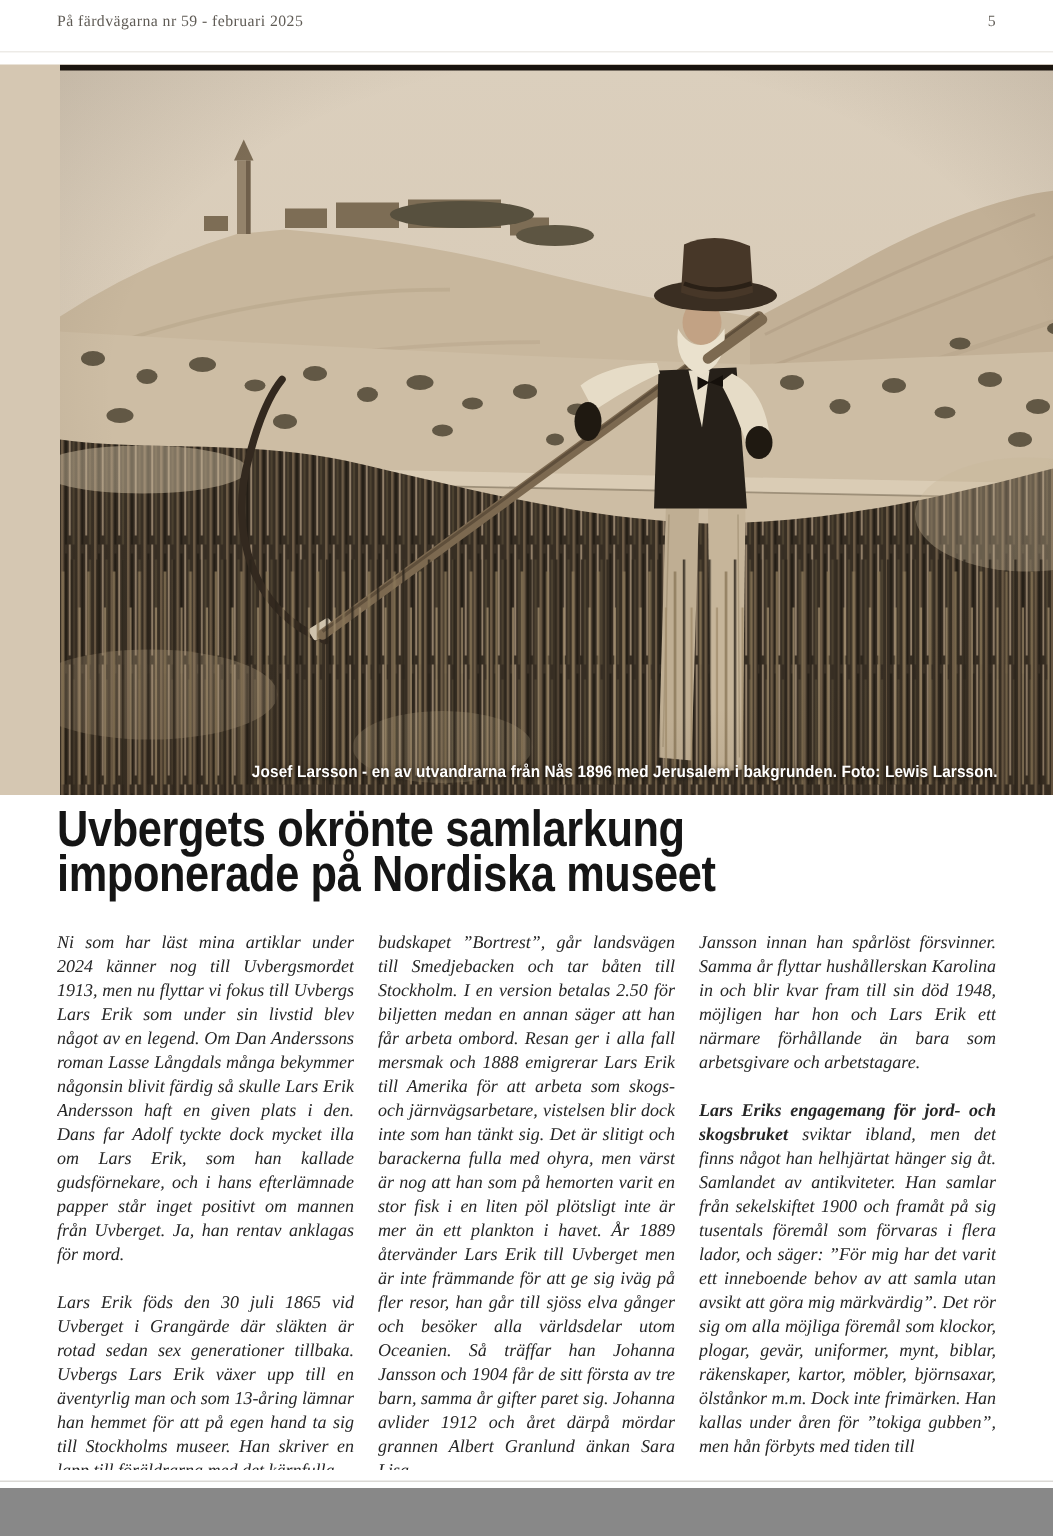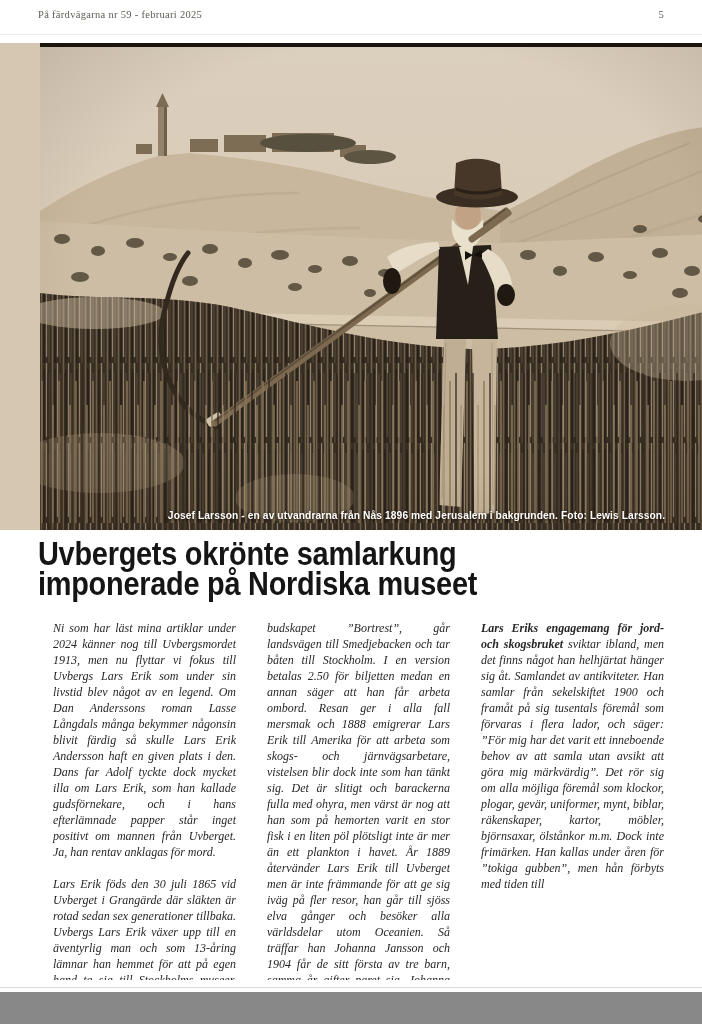--- a/index.html
+++ b/index.html
@@ -42,21 +42,21 @@
     font-family:"Liberation Sans", sans-serif; font-weight:700;
     font-size:34px; line-height:30px; color:#151515;
     transform:scaleX(.85); transform-origin:left top; letter-spacing:-.3px;
   }
   
   .columns{
     position:absolute; top:620px; left:38px; width:626px; height:360px;
     display:flex; gap:16px; overflow:hidden;
   }
   .col{flex:1 1 0; width:198px; font-size:12px; line-height:16px; text-align:justify; overflow:hidden;}
-  .col p{margin:0 0 16px 15px;font-style:italic;}
+  .col p{margin:0 0 16px 0;font-style:italic;}
   .lead-in{font-style:italic;}
   .bold-lead{font-weight:700;}
 </style>
 </head>
 <body>
 
 <div class="page">
 
   <div class="runhead">
     <span>På färdvägarna nr 59 - februari 2025</span>
@@ -196,20 +196,21 @@
 
   <div class="columns">
     <div class="col">
       <p class="lead-in">Ni som har läst mina artiklar under 2024 känner nog till Uvbergsmordet 1913, men nu flyttar vi fokus till Uvbergs Lars Erik som under sin livstid blev något av en legend. Om Dan Anderssons roman Lasse Långdals många bekymmer någonsin blivit färdig så skulle Lars Erik Andersson haft en given plats i den. Dans far Adolf tyckte dock mycket illa om Lars Erik, som han kallade gudsförnekare, och i hans efterlämnade papper står inget positivt om mannen från Uvberget. Ja, han rentav anklagas för mord.</p>
       <p>Lars Erik föds den 30 juli 1865 vid Uvberget i Grangärde där släkten är rotad sedan sex generationer tillbaka. Uvbergs Lars Erik växer upp till en äventyrlig man och som 13-åring lämnar han hemmet för att på egen hand ta sig till Stockholms museer. Han skriver en lapp till föräldrarna med det kärnfulla</p>
     </div>
     <div class="col">
       <p>budskapet ”Bortrest”, går landsvägen till Smedjebacken och tar båten till Stockholm. I en version betalas 2.50 för biljetten medan en annan säger att han får arbeta ombord. Resan ger i alla fall mersmak och 1888 emigrerar Lars Erik till Amerika för att arbeta som skogs- och järnvägsarbetare, vistelsen blir dock inte som han tänkt sig. Det är slitigt och barackerna fulla med ohyra, men värst är nog att han som på hemorten varit en stor fisk i en liten pöl plötsligt inte är mer än ett plankton i havet. År 1889 återvänder Lars Erik till Uvberget men är inte främmande för att ge sig iväg på fler resor, han går till sjöss elva gånger och besöker alla världsdelar utom Oceanien. Så träffar han Johanna Jansson och 1904 får de sitt första av tre barn, samma år gifter paret sig. Johanna avlider 1912 och året därpå mördar grannen Albert Granlund änkan Sara Lisa</p>
     </div>
     <div class="col">
+      <p>Jansson innan han spårlöst försvinner. Samma år flyttar hushållerskan Karolina in och blir kvar fram till sin död 1948, möjligen har hon och Lars Erik ett närmare förhållande än bara som arbetsgivare och arbetstagare.</p>
       <p><span class="bold-lead">Lars Eriks engagemang för jord- och skogsbruket</span><span> sviktar ibland, men det finns något han helhjärtat hänger sig åt. Samlandet av antikviteter. Han samlar från sekelskiftet 1900 och framåt på sig tusentals föremål som förvaras i flera lador, och säger: ”För mig har det varit ett inneboende behov av att samla utan avsikt att göra mig märkvärdig”. Det rör sig om alla möjliga föremål som klockor, plogar, gevär, uniformer, mynt, biblar, räkenskaper, kartor, möbler, björnsaxar, ölstånkor m.m. Dock inte frimärken. Han kallas under åren för ”tokiga gubben”, men hån förbyts med tiden till</span></p>
     </div>
   </div>
 
   <div class="rule-bottom"></div>
   <div class="runfoot">
     <span>6</span>
     <span>På färdvägarna nr 59 - februari 2025</span>
   </div>
 

